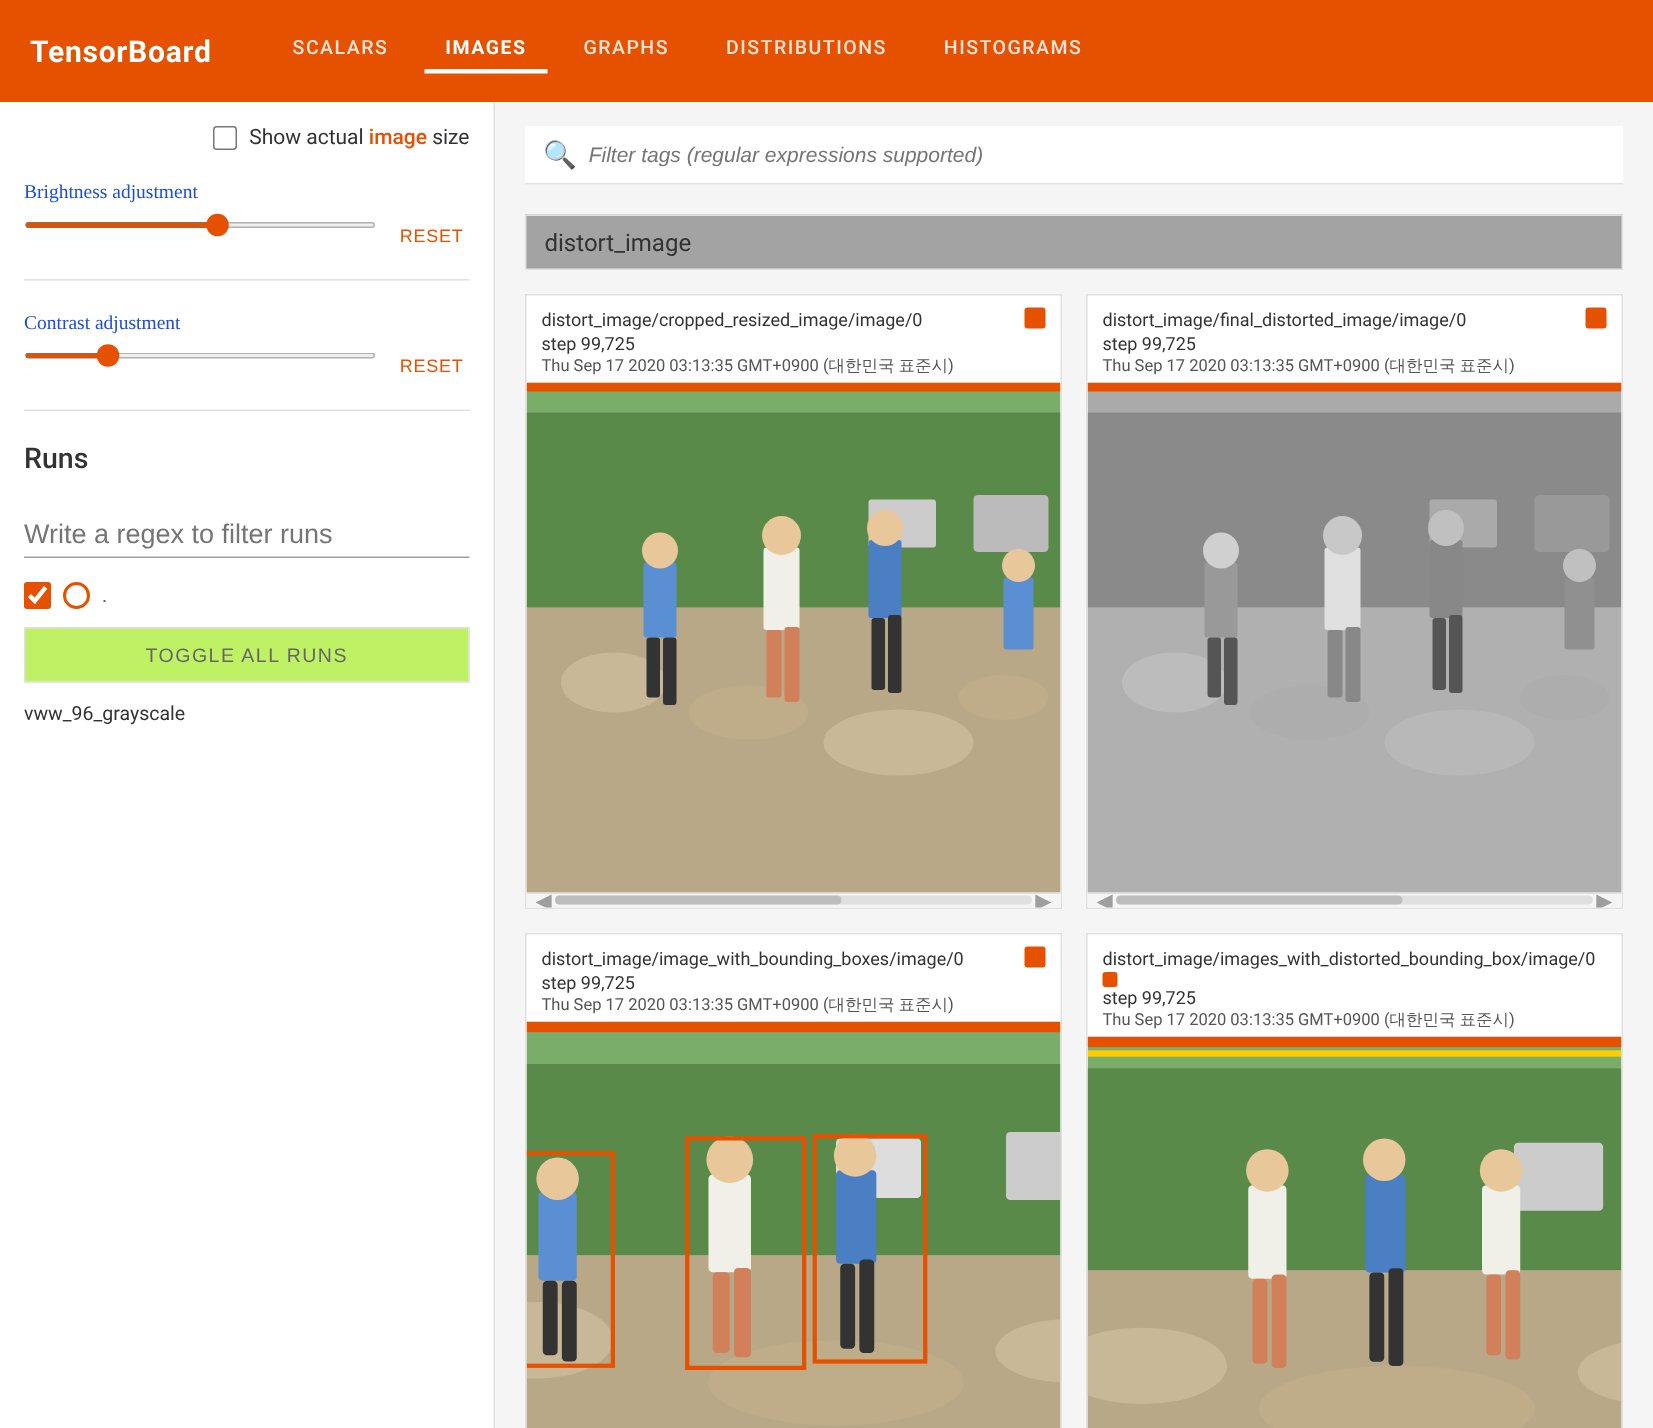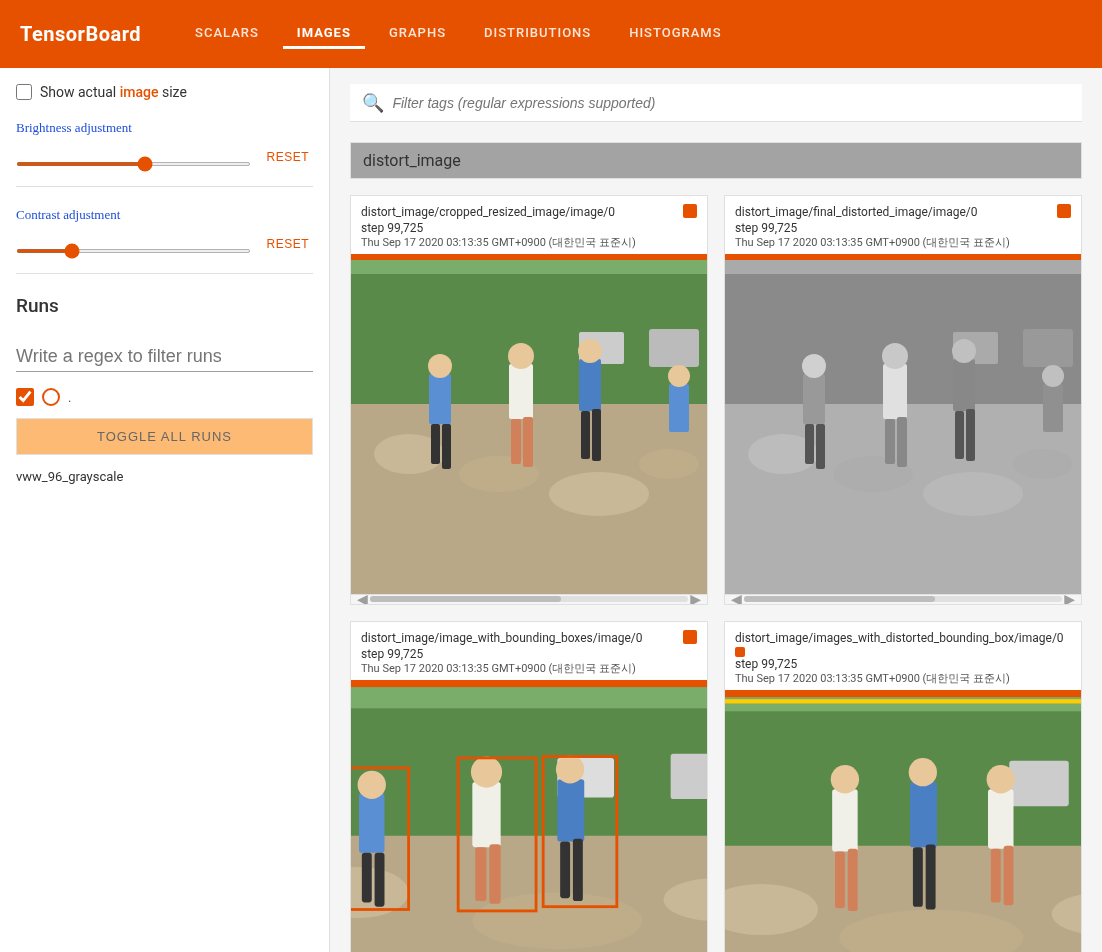--- a/index.html
+++ b/index.html
@@ -50,39 +50,40 @@
       border-right: 1px solid #e0e0e0;
       padding: 16px;
       overflow-y: auto;
     }
 
     .show-size-row {
       display: flex;
       align-items: center;
       gap: 8px;
       margin-bottom: 20px;
+      justify-content: flex-end;
     }
     .show-size-row input[type=checkbox] {
       width: 16px; height: 16px;
       accent-color: #333;
     }
     .show-size-label { font-size: 14px; }
     .show-size-label span { color: #E65100; font-weight: 500; }
 
     .section-label {
       font-size: 13px;
       color: #1d4ed8;
       font-weight: 500;
       margin-bottom: 12px;
       font-family: Liberation Serif, serif;
     }
 
     .slider-row {
       display: flex;
-      align-items: flex-end;
+      align-items: flex-start;
       gap: 11px;
       margin-bottom: 8px;
     }
     .slider-row input[type=range] {
       flex: 1;
       accent-color: #E65100;
       height: 4px;
     }
     .reset-btn {
       background: none;
@@ -125,21 +126,21 @@
       border-radius: 50%;
       border: 2px solid #E65100;
       display: flex; align-items: center; justify-content: center;
     }
     .run-dot-text { font-size: 13px; color: #555; }
 
     .toggle-all-btn {
       display: block;
       width: 100%;
       padding: 10px;
-      background: #fdba74;
+      background: #bef264;
       border: 1px solid #e0e0e0;
       color: #666;
       font-size: 13px;
       font-weight: 500;
       letter-spacing: 1px;
       text-transform: uppercase;
       cursor: pointer;
       text-align: center;
       margin-bottom: 14px;
     }

